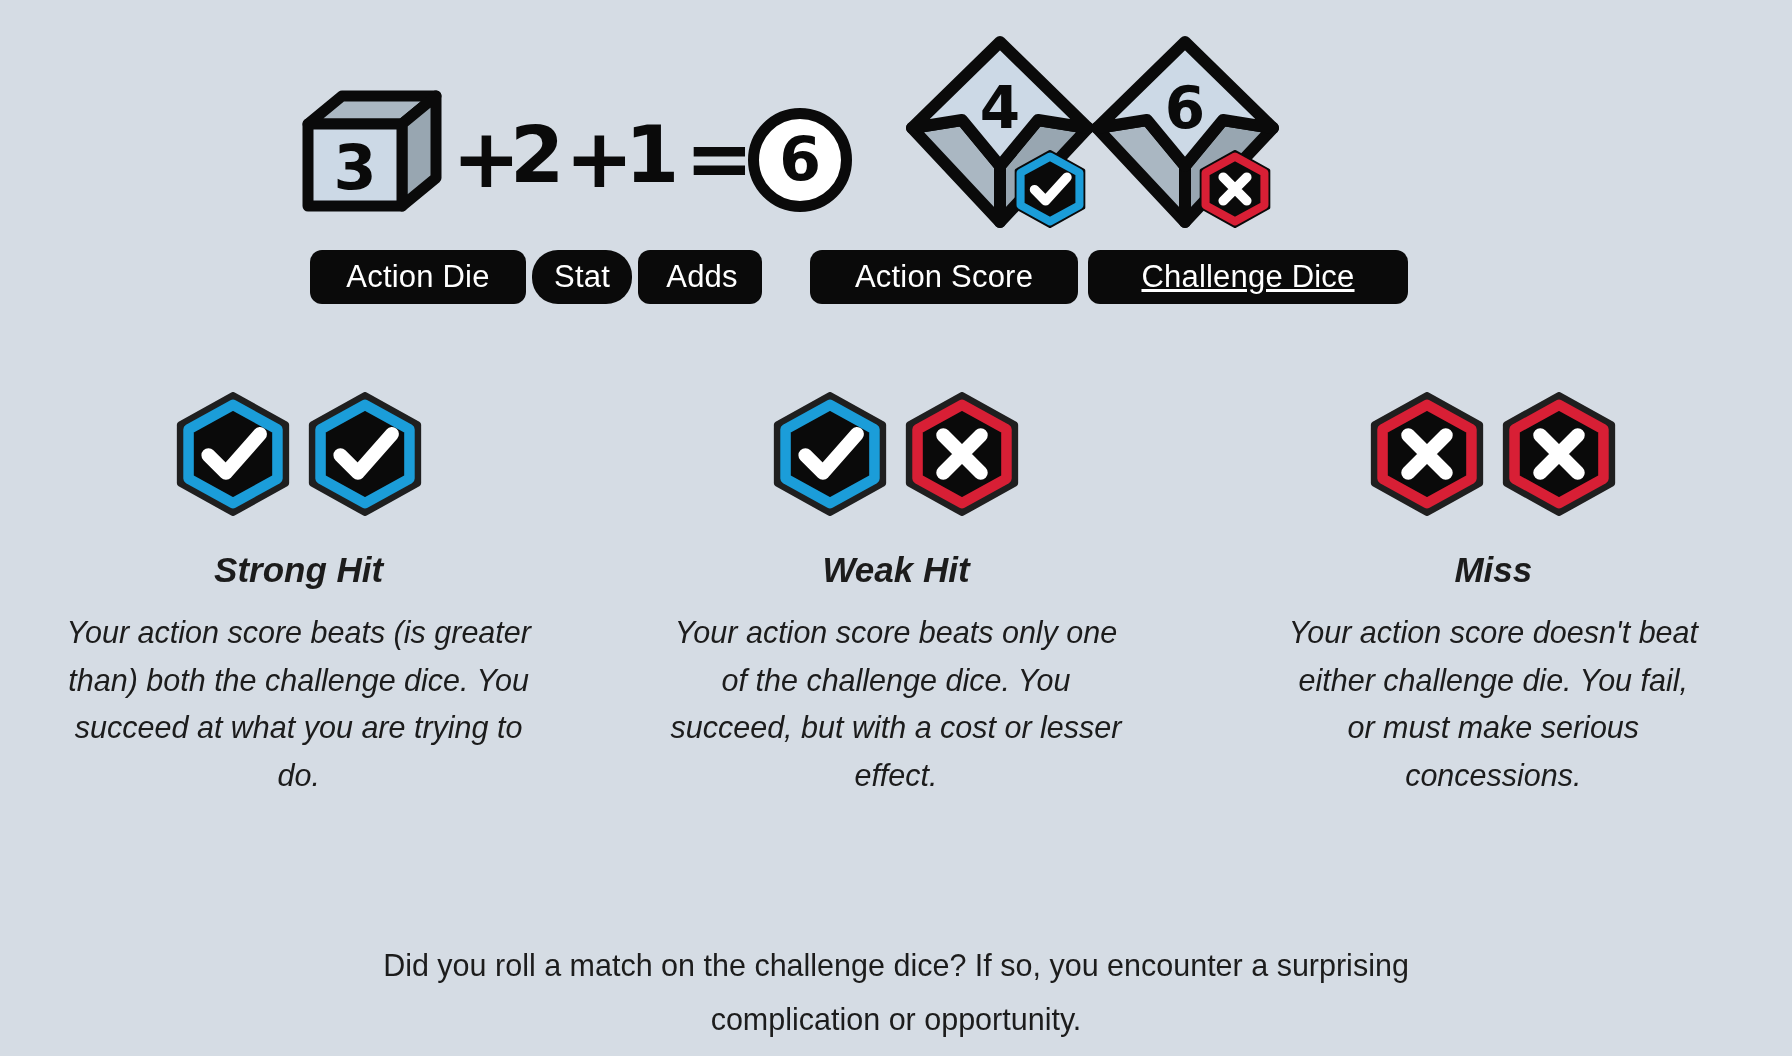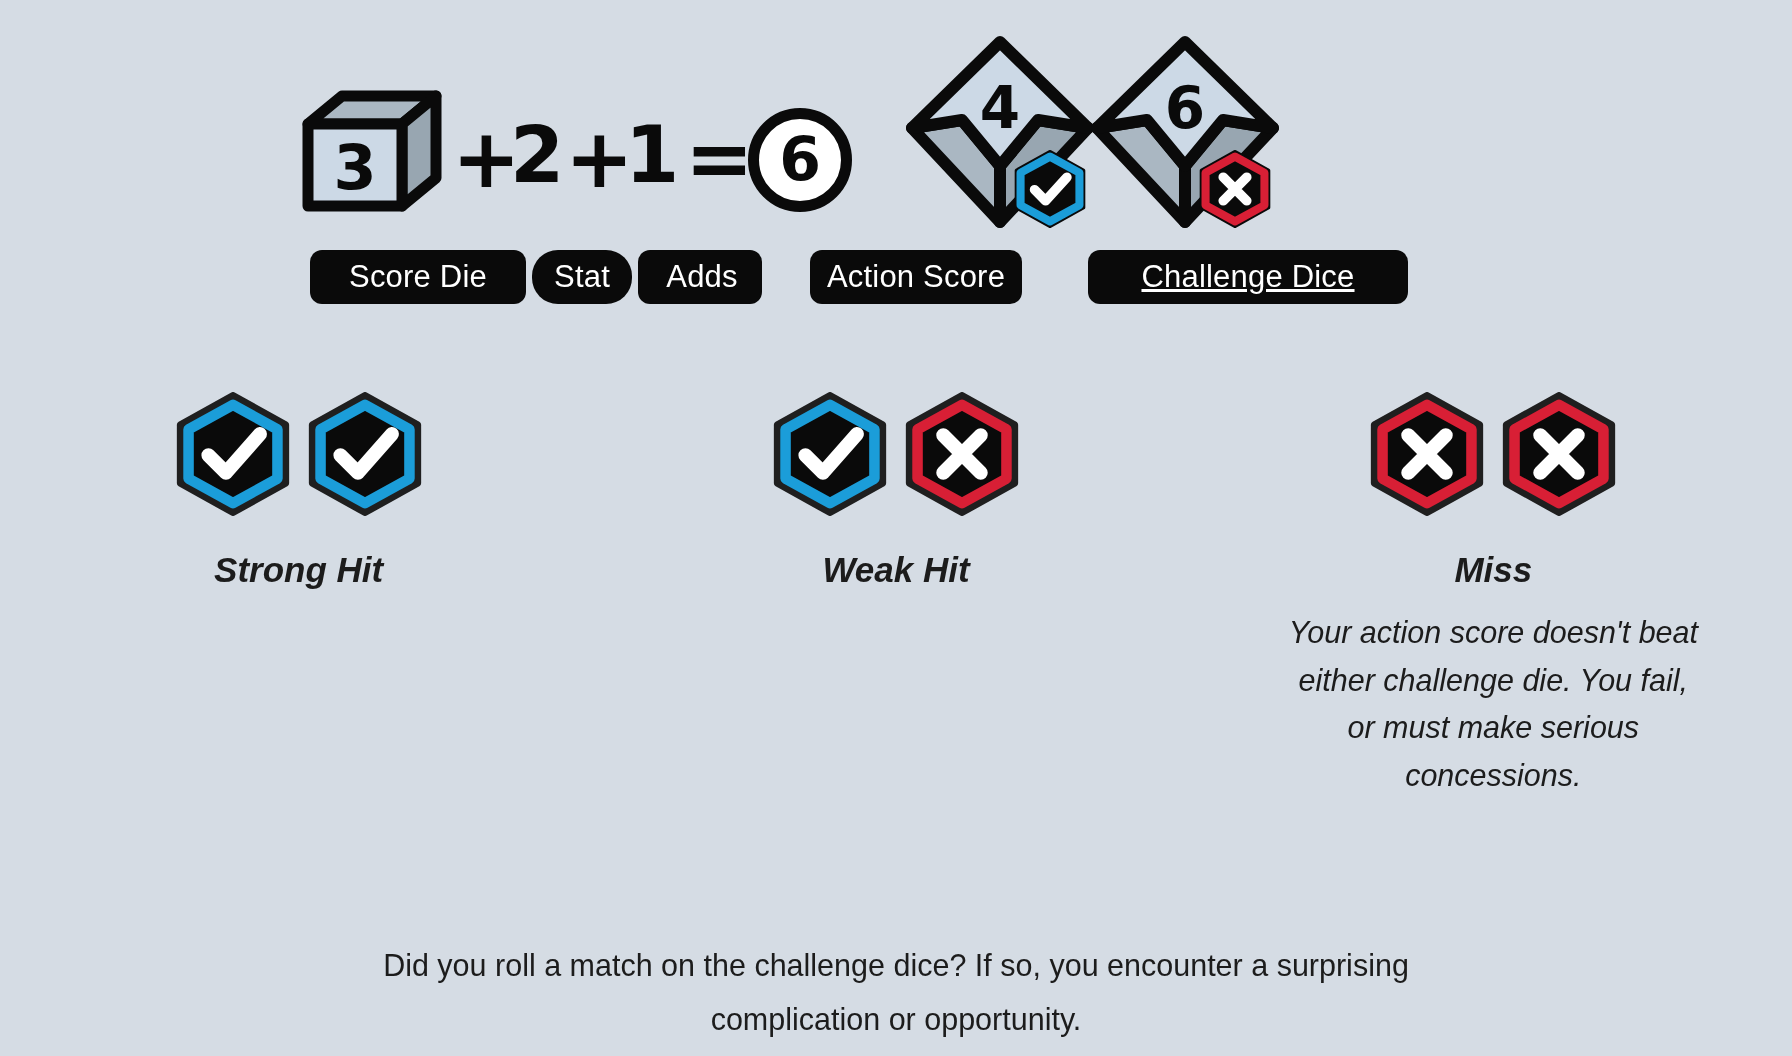--- a/index.html
+++ b/index.html
@@ -108,21 +108,21 @@
     font-family: "Liberation Sans Narrow", "Liberation Sans", sans-serif;
     font-size: 31px;
     letter-spacing: 0.2px;
     padding: 0 16px;
     box-sizing: border-box;
     white-space: nowrap;
   }
   #pill-action-die    { left: 310px;  top: 250px; width: 216px; }
   #pill-stat          { left: 532px;  top: 250px; width: 100px; border-radius: 26px; }
   #pill-adds          { left: 638px;  top: 250px; width: 124px; padding-left: 20px; }
-  #pill-action-score  { left: 810px;  top: 250px; width: 212px; }
+  #pill-action-score  { left: 810px;  top: 250px; width: 268px; }
   #pill-challenge     { left: 1088px; top: 250px; width: 320px; text-decoration: underline; }
 
   
   #outcomes {
     position: absolute;
     left: 0;
     top: 392px;
     width: 1792px;
     display: flex;
     justify-content: space-around;
@@ -243,21 +243,21 @@
   </div>
 
   <div class="die-badge" id="die-badge-2">
     <svg width="74" height="78" viewBox="0 0 100 106">
       <path d="M50 3 L95 28 L95 78 L50 103 L5 78 L5 28 Z" fill="#0a0a0a" stroke="#0a0a0a" stroke-width="6" stroke-linejoin="round"></path>
       <path d="M50 9 L90 31 L90 75 L50 97 L10 75 L10 31 Z" fill="none" stroke="#d81f35" stroke-width="11" stroke-linejoin="round"></path>
       <path d="M34 37 L66 69 M66 37 L34 69" fill="none" stroke="#ffffff" stroke-width="13" stroke-linecap="round"></path>
     </svg>
   </div>
 
-  <div class="pill" id="pill-action-die">Score Die</div>
+  <div class="pill" id="pill-action-die">Action Die</div>
   <div class="pill" id="pill-stat">Stat</div>
   <div class="pill" id="pill-adds">Adds</div>
   <div class="pill" id="pill-action-score">Action Score</div>
   <div class="pill" id="pill-challenge">Challenge Dice</div>
 </section>
 
 <section id="outcomes">
 
   <div class="outcome-col" id="col-strong">
     <div class="hex-pair">
@@ -270,40 +270,42 @@
       </div>
       <div class="hex-badge">
         <svg width="118" height="124" viewBox="0 0 100 106">
           <path d="M50 3 L95 28 L95 78 L50 103 L5 78 L5 28 Z" fill="#1f1f1f" stroke="#1f1f1f" stroke-width="6" stroke-linejoin="round"></path>
           <path d="M50 11 L88 32 L88 74 L50 95 L12 74 L12 32 Z" fill="#0a0a0a" stroke="#1b9dd9" stroke-width="9" stroke-linejoin="round"></path>
           <path d="M29 54 L44 69 L73 36" fill="none" stroke="#ffffff" stroke-width="12" stroke-linecap="round" stroke-linejoin="round"></path>
         </svg>
       </div>
     </div>
     <div class="outcome-title">Strong Hit</div>
+    <div class="outcome-desc">Your action score beats (is greater than) both the challenge dice. You succeed at what you are trying to do.</div>
   </div>
 
   <div class="outcome-col" id="col-weak">
     <div class="hex-pair">
       <div class="hex-badge">
         <svg width="118" height="124" viewBox="0 0 100 106">
           <path d="M50 3 L95 28 L95 78 L50 103 L5 78 L5 28 Z" fill="#1f1f1f" stroke="#1f1f1f" stroke-width="6" stroke-linejoin="round"></path>
           <path d="M50 11 L88 32 L88 74 L50 95 L12 74 L12 32 Z" fill="#0a0a0a" stroke="#1b9dd9" stroke-width="9" stroke-linejoin="round"></path>
           <path d="M29 54 L44 69 L73 36" fill="none" stroke="#ffffff" stroke-width="12" stroke-linecap="round" stroke-linejoin="round"></path>
         </svg>
       </div>
       <div class="hex-badge">
         <svg width="118" height="124" viewBox="0 0 100 106">
           <path d="M50 3 L95 28 L95 78 L50 103 L5 78 L5 28 Z" fill="#1f1f1f" stroke="#1f1f1f" stroke-width="6" stroke-linejoin="round"></path>
           <path d="M50 11 L88 32 L88 74 L50 95 L12 74 L12 32 Z" fill="#0a0a0a" stroke="#d81f35" stroke-width="9" stroke-linejoin="round"></path>
           <path d="M34 37 L66 69 M66 37 L34 69" fill="none" stroke="#ffffff" stroke-width="12" stroke-linecap="round"></path>
         </svg>
       </div>
     </div>
     <div class="outcome-title">Weak Hit</div>
+    <div class="outcome-desc">Your action score beats only one of the challenge dice. You succeed, but with a cost or lesser effect.</div>
   </div>
 
   <div class="outcome-col" id="col-miss">
     <div class="hex-pair">
       <div class="hex-badge">
         <svg width="118" height="124" viewBox="0 0 100 106">
           <path d="M50 3 L95 28 L95 78 L50 103 L5 78 L5 28 Z" fill="#1f1f1f" stroke="#1f1f1f" stroke-width="6" stroke-linejoin="round"></path>
           <path d="M50 11 L88 32 L88 74 L50 95 L12 74 L12 32 Z" fill="#0a0a0a" stroke="#d81f35" stroke-width="9" stroke-linejoin="round"></path>
           <path d="M34 37 L66 69 M66 37 L34 69" fill="none" stroke="#ffffff" stroke-width="12" stroke-linecap="round"></path>
         </svg>

